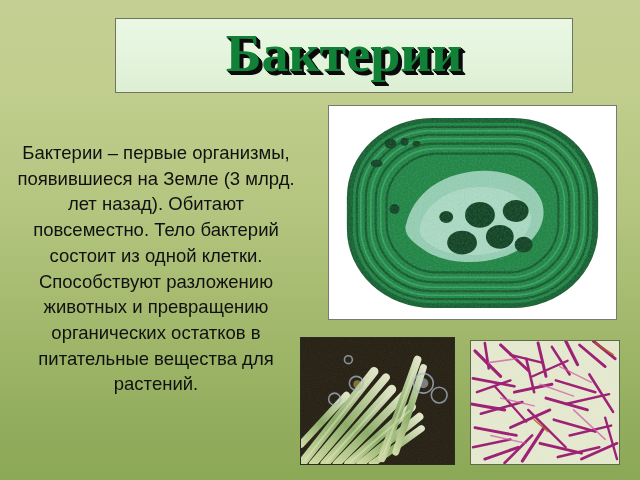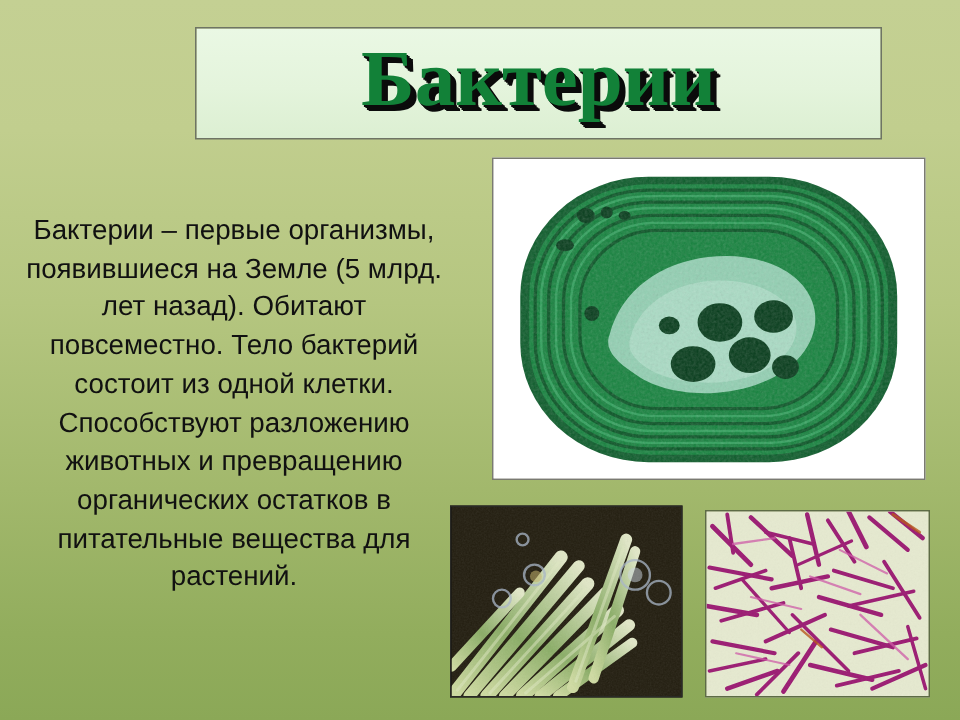--- a/index.html
+++ b/index.html
@@ -12,21 +12,21 @@
     width: 640px;
     height: 480px;
     overflow: hidden;
     background: linear-gradient(to bottom, #c4d093 0%, #c1ce8e 18%, #b5c680 42%, #a2b86c 68%, #92ad5d 88%, #8ba857 100%);
     font-family: "Liberation Sans", sans-serif;
   }
 
   
   .title-box {
     position: absolute;
-    left: 130px;
+    left: 115px;
     top: 18px;
     width: 458px;
     height: 75px;
     box-sizing: border-box;
     border: 1px solid #6e7464;
     background: linear-gradient(to bottom, #eaf8e4 0%, #e4f4dc 55%, #dcefd2 100%);
     display: flex;
     align-items: center;
     justify-content: center;
   }
@@ -96,21 +96,21 @@
 </style>
 </head>
 <body>
 
 <div class="slide">
 
   <div class="title-box">
     <div class="title-text">Бактерии</div>
   </div>
 
-  <div class="body-text">Бактерии – первые организмы, появившиеся на Земле (5 млрд. лет назад). Обитают повсеместно. Тело бактерий состоит из одной клетки. Способствуют разложению животных и превращению органических остатков в питательные вещества для растений.</div>
+  <div class="body-text">Бактерии – первые организмы, появившиеся на Земле (3 млрд. лет назад). Обитают повсеместно. Тело бактерий состоит из одной клетки. Способствуют разложению животных и превращению органических остатков в питательные вещества для растений.</div>
 
   <div class="pic pic-main">
     <svg viewBox="0 0 289 215" preserveAspectRatio="none">
       <defs>
         <radialGradient id="cellCore" cx="48%" cy="50%" r="34%">
           <stop offset="0%" stop-color="#9fd9bb"></stop>
           <stop offset="55%" stop-color="#3c9a63"></stop>
           <stop offset="100%" stop-color="#117a3a"></stop>
         </radialGradient>
         <filter id="grain1">

